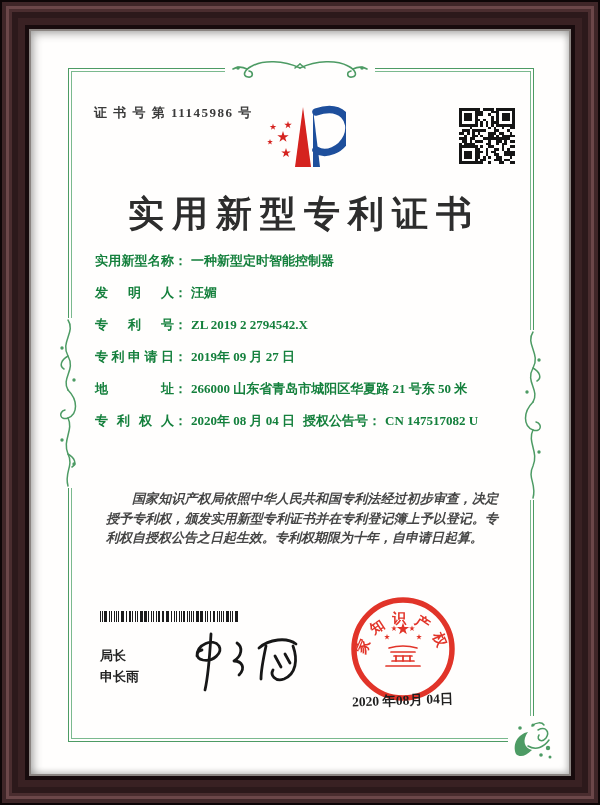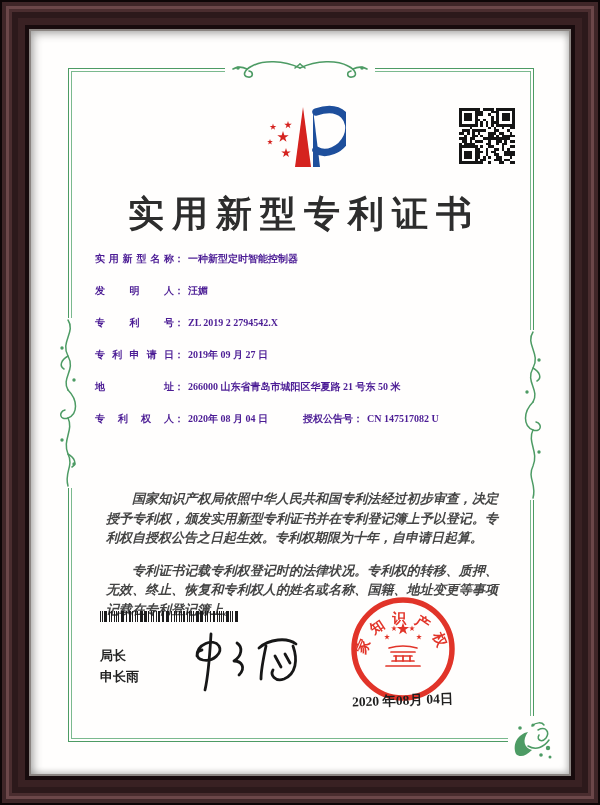--- a/index.html
+++ b/index.html
@@ -25,22 +25,22 @@
   .orn{position:absolute;z-index:2;background:#fffefd;}
   .orn svg{display:block;}
   
   .certno{position:absolute;left:94px;top:104px;z-index:3;font-size:13px;font-weight:700;
     letter-spacing:1.5px;color:#3b3b3b;}
   .logo{position:absolute;left:262px;top:101px;z-index:3;}
   .qr{position:absolute;left:459px;top:108px;z-index:3;}
   .title{position:absolute;left:0;top:190px;width:100%;z-index:3;text-align:center;
     font-size:36px;font-weight:700;letter-spacing:8px;text-indent:8px;color:#2d2d2d;}
   .fields{position:absolute;left:95px;top:252px;width:414px;z-index:3;}
-  .frow{position:relative;height:17px;margin-bottom:15px;font-size:10px;font-weight:700;
-    color:#4c1d95;white-space:nowrap;}
+  .frow{position:relative;height:17px;margin-bottom:15px;font-size:13px;font-weight:700;
+    color:#15803d;white-space:nowrap;}
   .flabel{display:inline-block;width:79px;text-align:justify;text-align-last:justify;
     vertical-align:baseline;}
   .fval{padding-left:4px;}
   .pair2{position:absolute;left:208px;top:0;}
   .paras{position:absolute;left:93px;top:476px;width:418px;z-index:3;font-size:13px;
     font-style:italic;font-weight:600;color:#454545;line-height:19.5px;text-align:justify;}
   .paras p{margin:13px;text-indent:2em;}
   .barcode{position:absolute;left:100px;top:608px;z-index:3;}
   .bureau{position:absolute;left:100px;top:645px;z-index:3;font-size:13px;font-weight:700;
     color:#222;line-height:21px;}
@@ -105,20 +105,21 @@
       <path d="M20 30 C28 35 36 31 41 24"></path>
       <path d="M24 10 C28 6 34 6 36 9"></path>
       <circle cx="40" cy="32" r="2.2" fill="#4d9b64" stroke="none"></circle>
       <circle cx="33" cy="39" r="1.8" fill="#4d9b64" stroke="none"></circle>
       <circle cx="25" cy="9" r="1.6" fill="#4d9b64" stroke="none"></circle>
       <circle cx="12" cy="12" r="1.8" fill="#4d9b64" stroke="none"></circle>
       <circle cx="42" cy="41" r="1.5" fill="#4d9b64" stroke="none"></circle>
     </svg>
   </div>
 
+  <div class="certno">证 书 号 第 11145986 号</div>
 
   <div class="logo">
     <svg width="84" height="72" viewBox="0 0 84 72">
       <defs>
         <path id="star5" d="M0 -1 L0.2245 -0.309 L0.951 -0.309 L0.363 0.118 L0.588 0.809 L0 0.382 L-0.588 0.809 L-0.363 0.118 L-0.951 -0.309 L-0.2245 -0.309 Z"></path>
       </defs>
       <polygon points="41,6 49,66 33,66" fill="#d5231f"></polygon>
       <polygon points="51,8 58,66 51,66" fill="#1e4f9c"></polygon>
       <path d="M54 11 C80 2 92 20 85 36 C79 49 64 55 54 49" fill="none" stroke="#1e4f9c" stroke-width="7.5" stroke-linecap="round"></path>
       <use href="#star5" fill="#d5231f" transform="translate(21,36) scale(6)"></use>
@@ -401,21 +402,20 @@
       <span class="flabel">地址</span><span>：</span><span class="fval">266000 山东省青岛市城阳区华夏路 21 号东 50 米</span>
     </div>
     <div class="frow">
       <span class="flabel">专利权人</span><span>：</span><span class="fval">2020年 08 月 04 日</span>
       <span class="pair2"><span>授权公告号</span><span>：</span><span class="fval">CN 147517082 U</span></span>
     </div>
   </div>
 
   <div class="paras">
     <p>国家知识产权局依照中华人民共和国专利法经过初步审查，决定授予专利权，颁发实用新型专利证书并在专利登记簿上予以登记。专利权自授权公告之日起生效。专利权期限为十年，自申请日起算。</p>
-    <p>专利证书记载专利权登记时的法律状况。专利权的转移、质押、无效、终止、恢复和专利权人的姓名或名称、国籍、地址变更等事项记载在专利登记簿上。</p>
   </div>
 
   <div class="barcode">
     <svg id="bc" width="140" height="11" viewBox="0 0 140 11" fill="#1c1c1c" shape-rendering="crispEdges">
         <rect x="0" y="0" width="1" height="11"></rect>
         <rect x="2" y="0" width="1" height="11"></rect>
         <rect x="4" y="0" width="3" height="11"></rect>
         <rect x="9" y="0" width="1" height="11"></rect>
         <rect x="11" y="0" width="1" height="11"></rect>
         <rect x="14" y="0" width="1" height="11"></rect>

